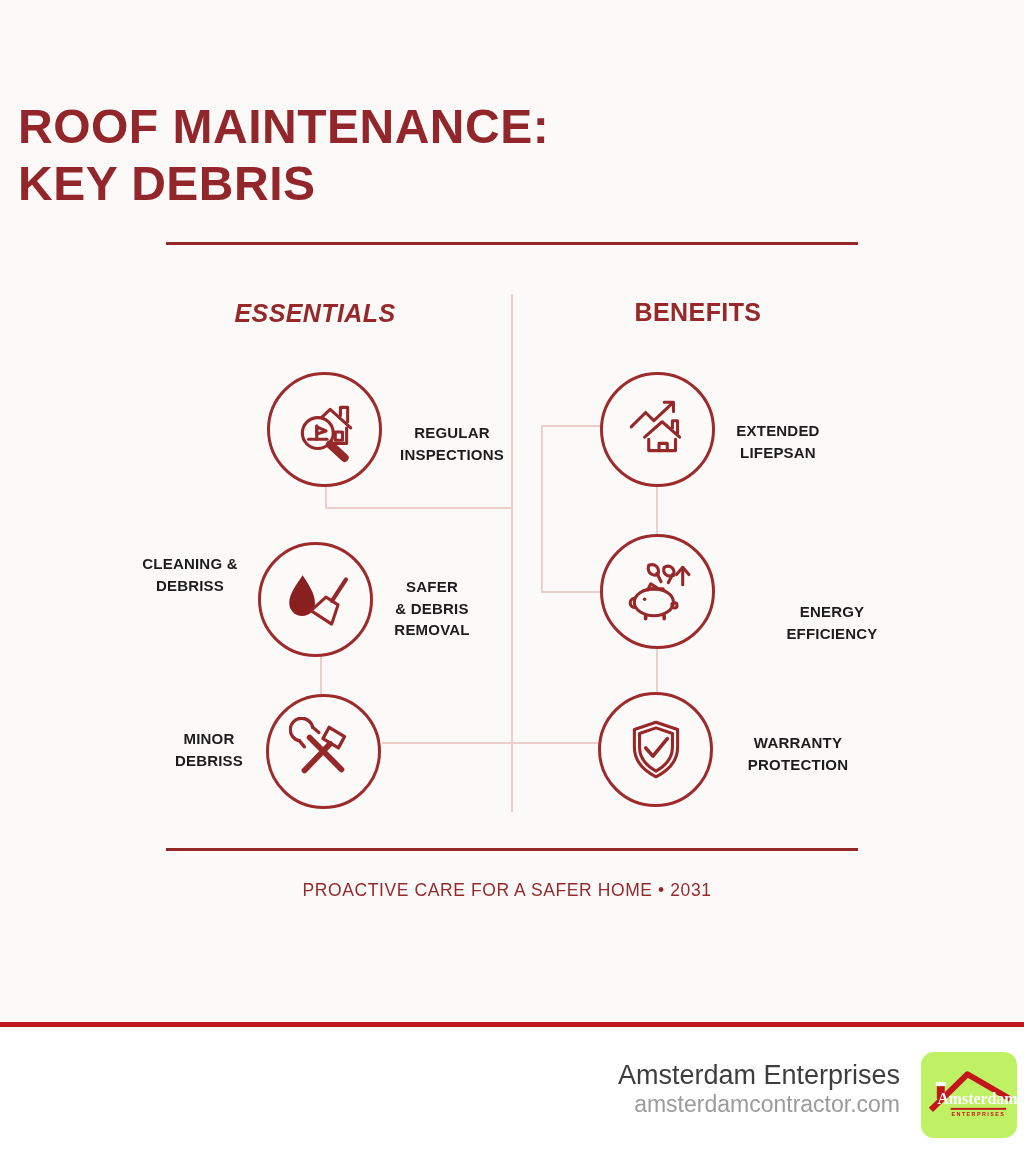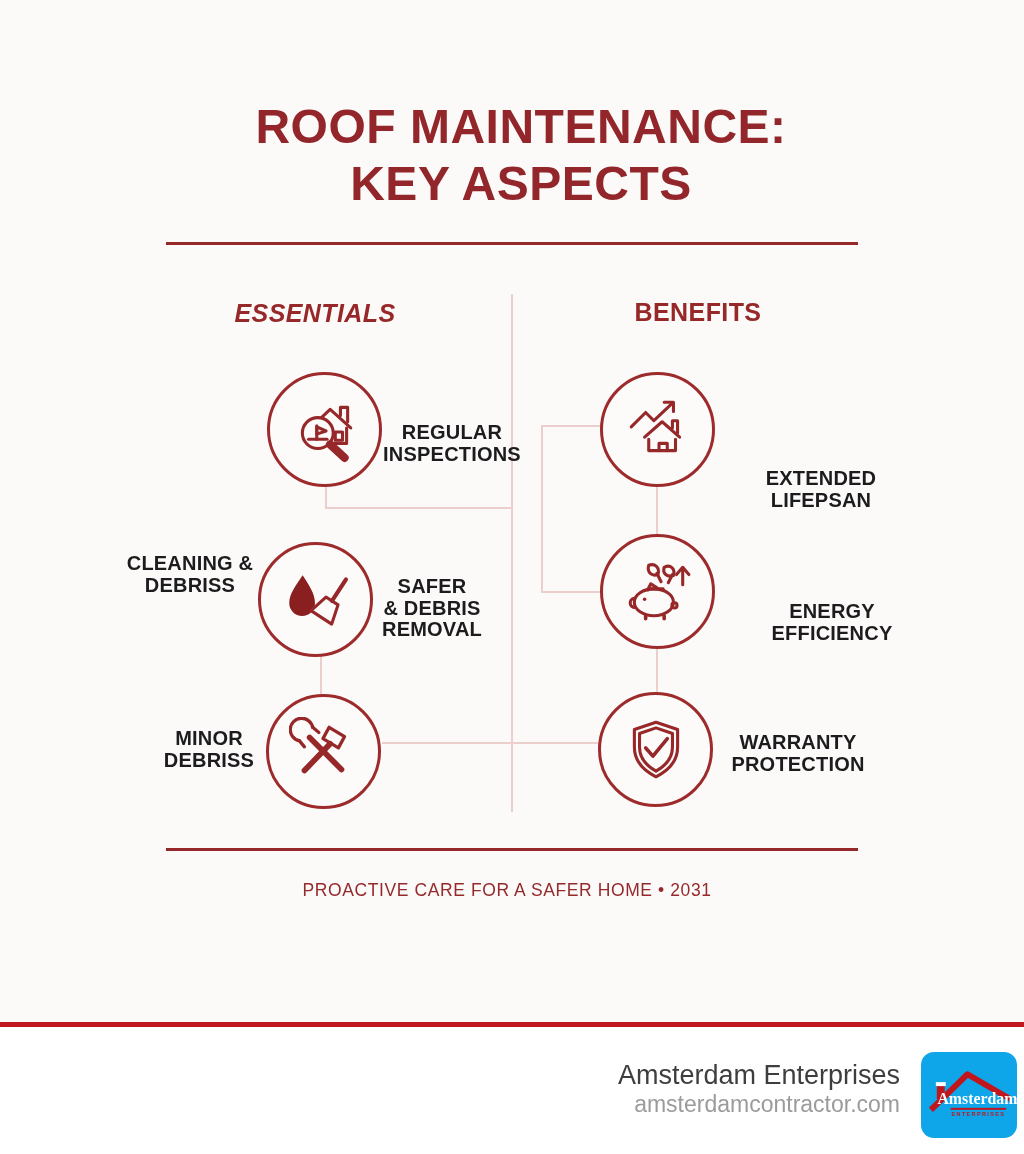--- a/index.html
+++ b/index.html
@@ -3,64 +3,64 @@
 <meta charset="utf-8">
 <style>
   html,body { margin:0; padding:0; background:#fff; }
   .poster {
     position:relative; width:1024px; height:1154px;
     background:#FBFAF8; overflow:hidden;
     font-family:"Liberation Sans", sans-serif;
   }
   .title {
     position:absolute; left:0; right:0; top:98px;
-    text-align:center; font-size:48px; font-weight:800;
+    text-align:left; font-size:48px; font-weight:800;
     color:#92262A; line-height:57px; letter-spacing:0.5px;margin-left:18px;
   }
   .rule { position:absolute; background:#97282A; height:3px; }
   .col-header {
     position:absolute; transform:translate(-50%,-50%);
     font-size:25px; font-weight:bold; color:#97282A; letter-spacing:0.4px;
     white-space:nowrap;
   }
   .conn { position:absolute; background:#ECCFCD; }
   .circle {
     position:absolute; width:115px; height:115px; box-sizing:border-box;
     border:3px solid #9E2B2C; border-radius:50%; background:#FCFBFA;
     display:flex; align-items:center; justify-content:center;
   }
   .item-label {
     position:absolute; transform:translate(-50%,-50%);
-    text-align:center; font-weight:bold; font-size:20px; line-height:21.5px;
+    text-align:center; font-weight:bold; font-size:15px; line-height:21.5px;
     color:#1C1C1E; letter-spacing:0.2px; white-space:nowrap;
   }
   .tagline {
     position:absolute; left:507px; top:890px; transform:translate(-50%,-50%);
     color:#952A2D; font-size:17.5px; font-weight:500; letter-spacing:0.6px;
     white-space:nowrap;
   }
   .big-red-line { position:absolute; left:0; top:1022px; width:1024px; height:5px; background:#C0161D; }
   .footer-white { position:absolute; left:0; top:1027px; width:1024px; height:127px; background:#FFFFFF; }
   .footer-text { position:absolute; right:124px; top:1060px; text-align:right; }
   .footer-company { font-size:27px; font-weight:normal; color:#3E3E3E; line-height:31px; }
   .footer-site { font-size:23px; color:#9B9B9B; line-height:26px; }
   .footer-logo {
     position:absolute; left:921px; top:1052px; width:96px; height:86px;
-    background:#0ea5e9; border-radius:13px;
+    background:#bef264; border-radius:13px;
   }
   svg { display:block; }
 </style>
 </head>
 <body>
 
 <div class="poster">
 
   <div class="title">
     <div>ROOF MAINTENANCE:</div>
-    <div>KEY ASPECTS</div>
+    <div>KEY DEBRIS</div>
   </div>
   <div class="rule" style="left:166px; top:242px; width:692px;"></div>
 
   <div class="col-header" style="left:315px; top:313px;font-style:italic;">ESSENTIALS</div>
   <div class="col-header" style="left:698px; top:312px;">BENEFITS</div>
 
   <div class="conn" style="left:511px; top:294px; width:2px; height:518px;"></div>
   <div class="conn" style="left:325px; top:485px; width:2px; height:24px;"></div>
   <div class="conn" style="left:325px; top:507px; width:187px; height:2px;"></div>
   <div class="conn" style="left:320px; top:656px; width:2px; height:40px;"></div>
@@ -160,21 +160,21 @@
   </div>
   <div class="item-label" style="left:432px; top:608px;">
     <div>SAFER</div>
     <div>&amp; DEBRIS</div>
     <div>REMOVAL</div>
   </div>
   <div class="item-label" style="left:209px; top:749px;">
     <div>MINOR</div>
     <div>DEBRISS</div>
   </div>
-  <div class="item-label" style="left:821px; top:441px;margin-top:48px;">
+  <div class="item-label" style="left:778px; top:441px;">
     <div>EXTENDED</div>
     <div>LIFEPSAN</div>
   </div>
   <div class="item-label" style="left:832px; top:622px;">
     <div>ENERGY</div>
     <div>EFFICIENCY</div>
   </div>
   <div class="item-label" style="left:798px; top:753px;">
     <div>WARRANTY</div>
     <div>PROTECTION</div>

